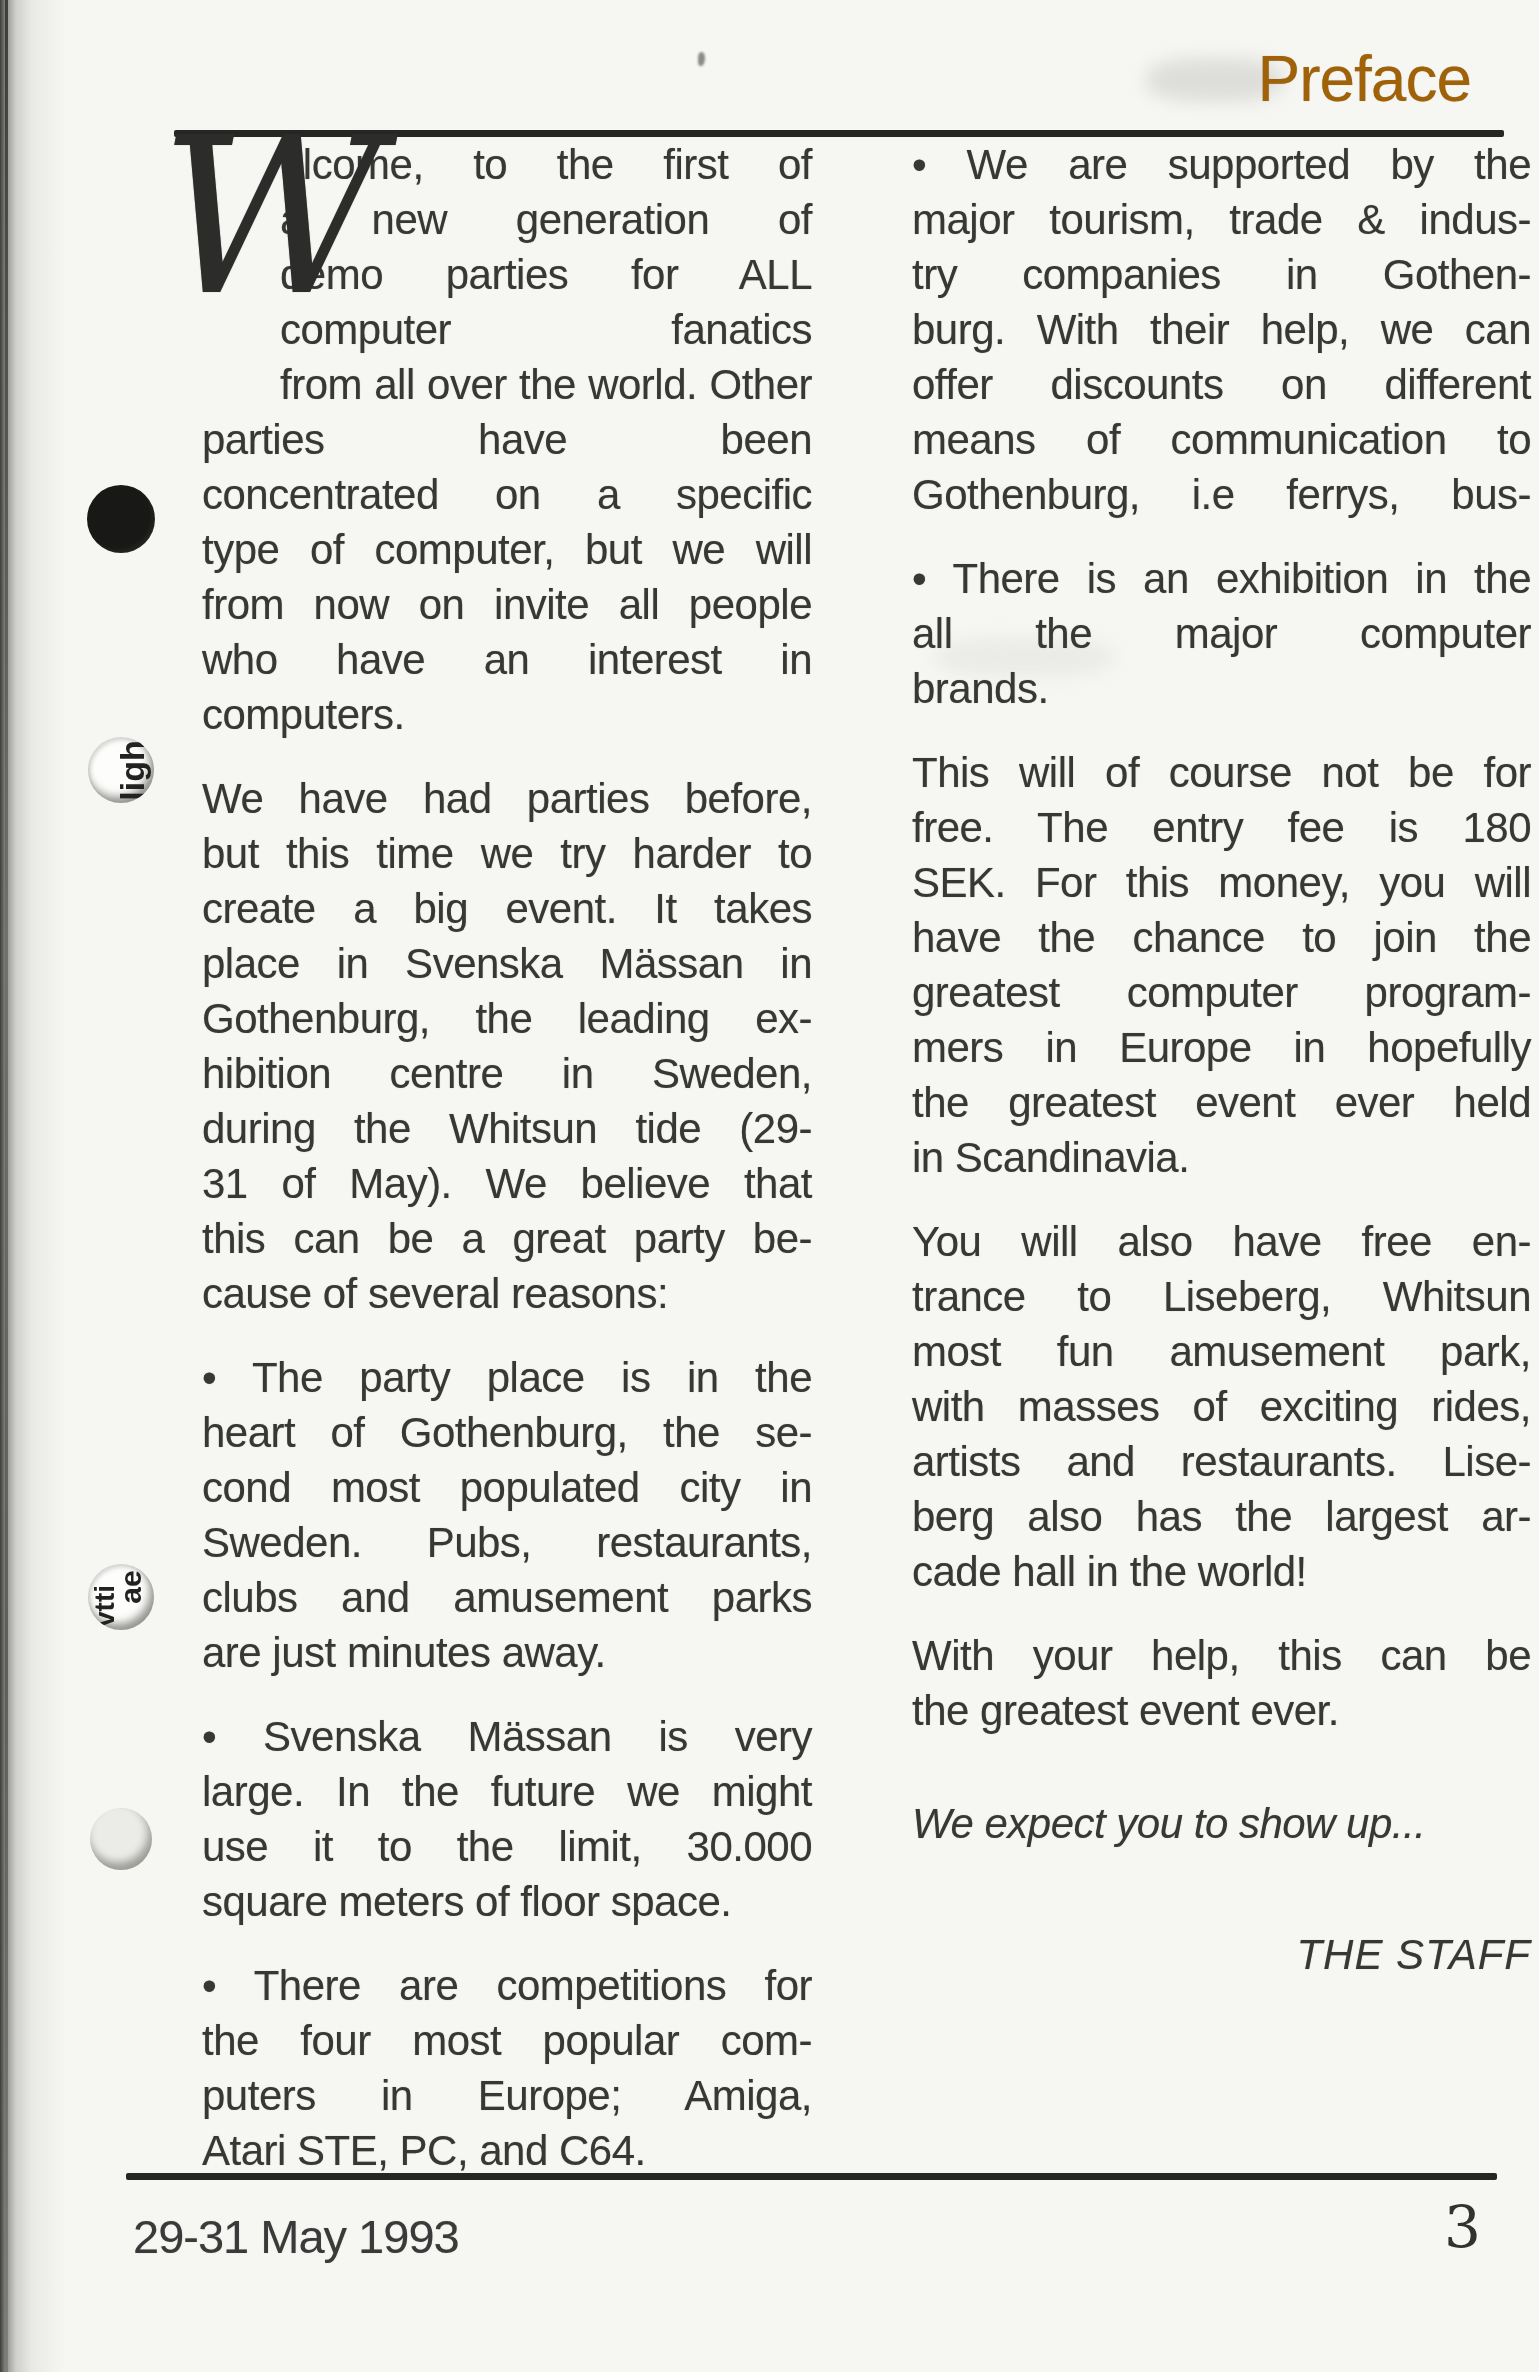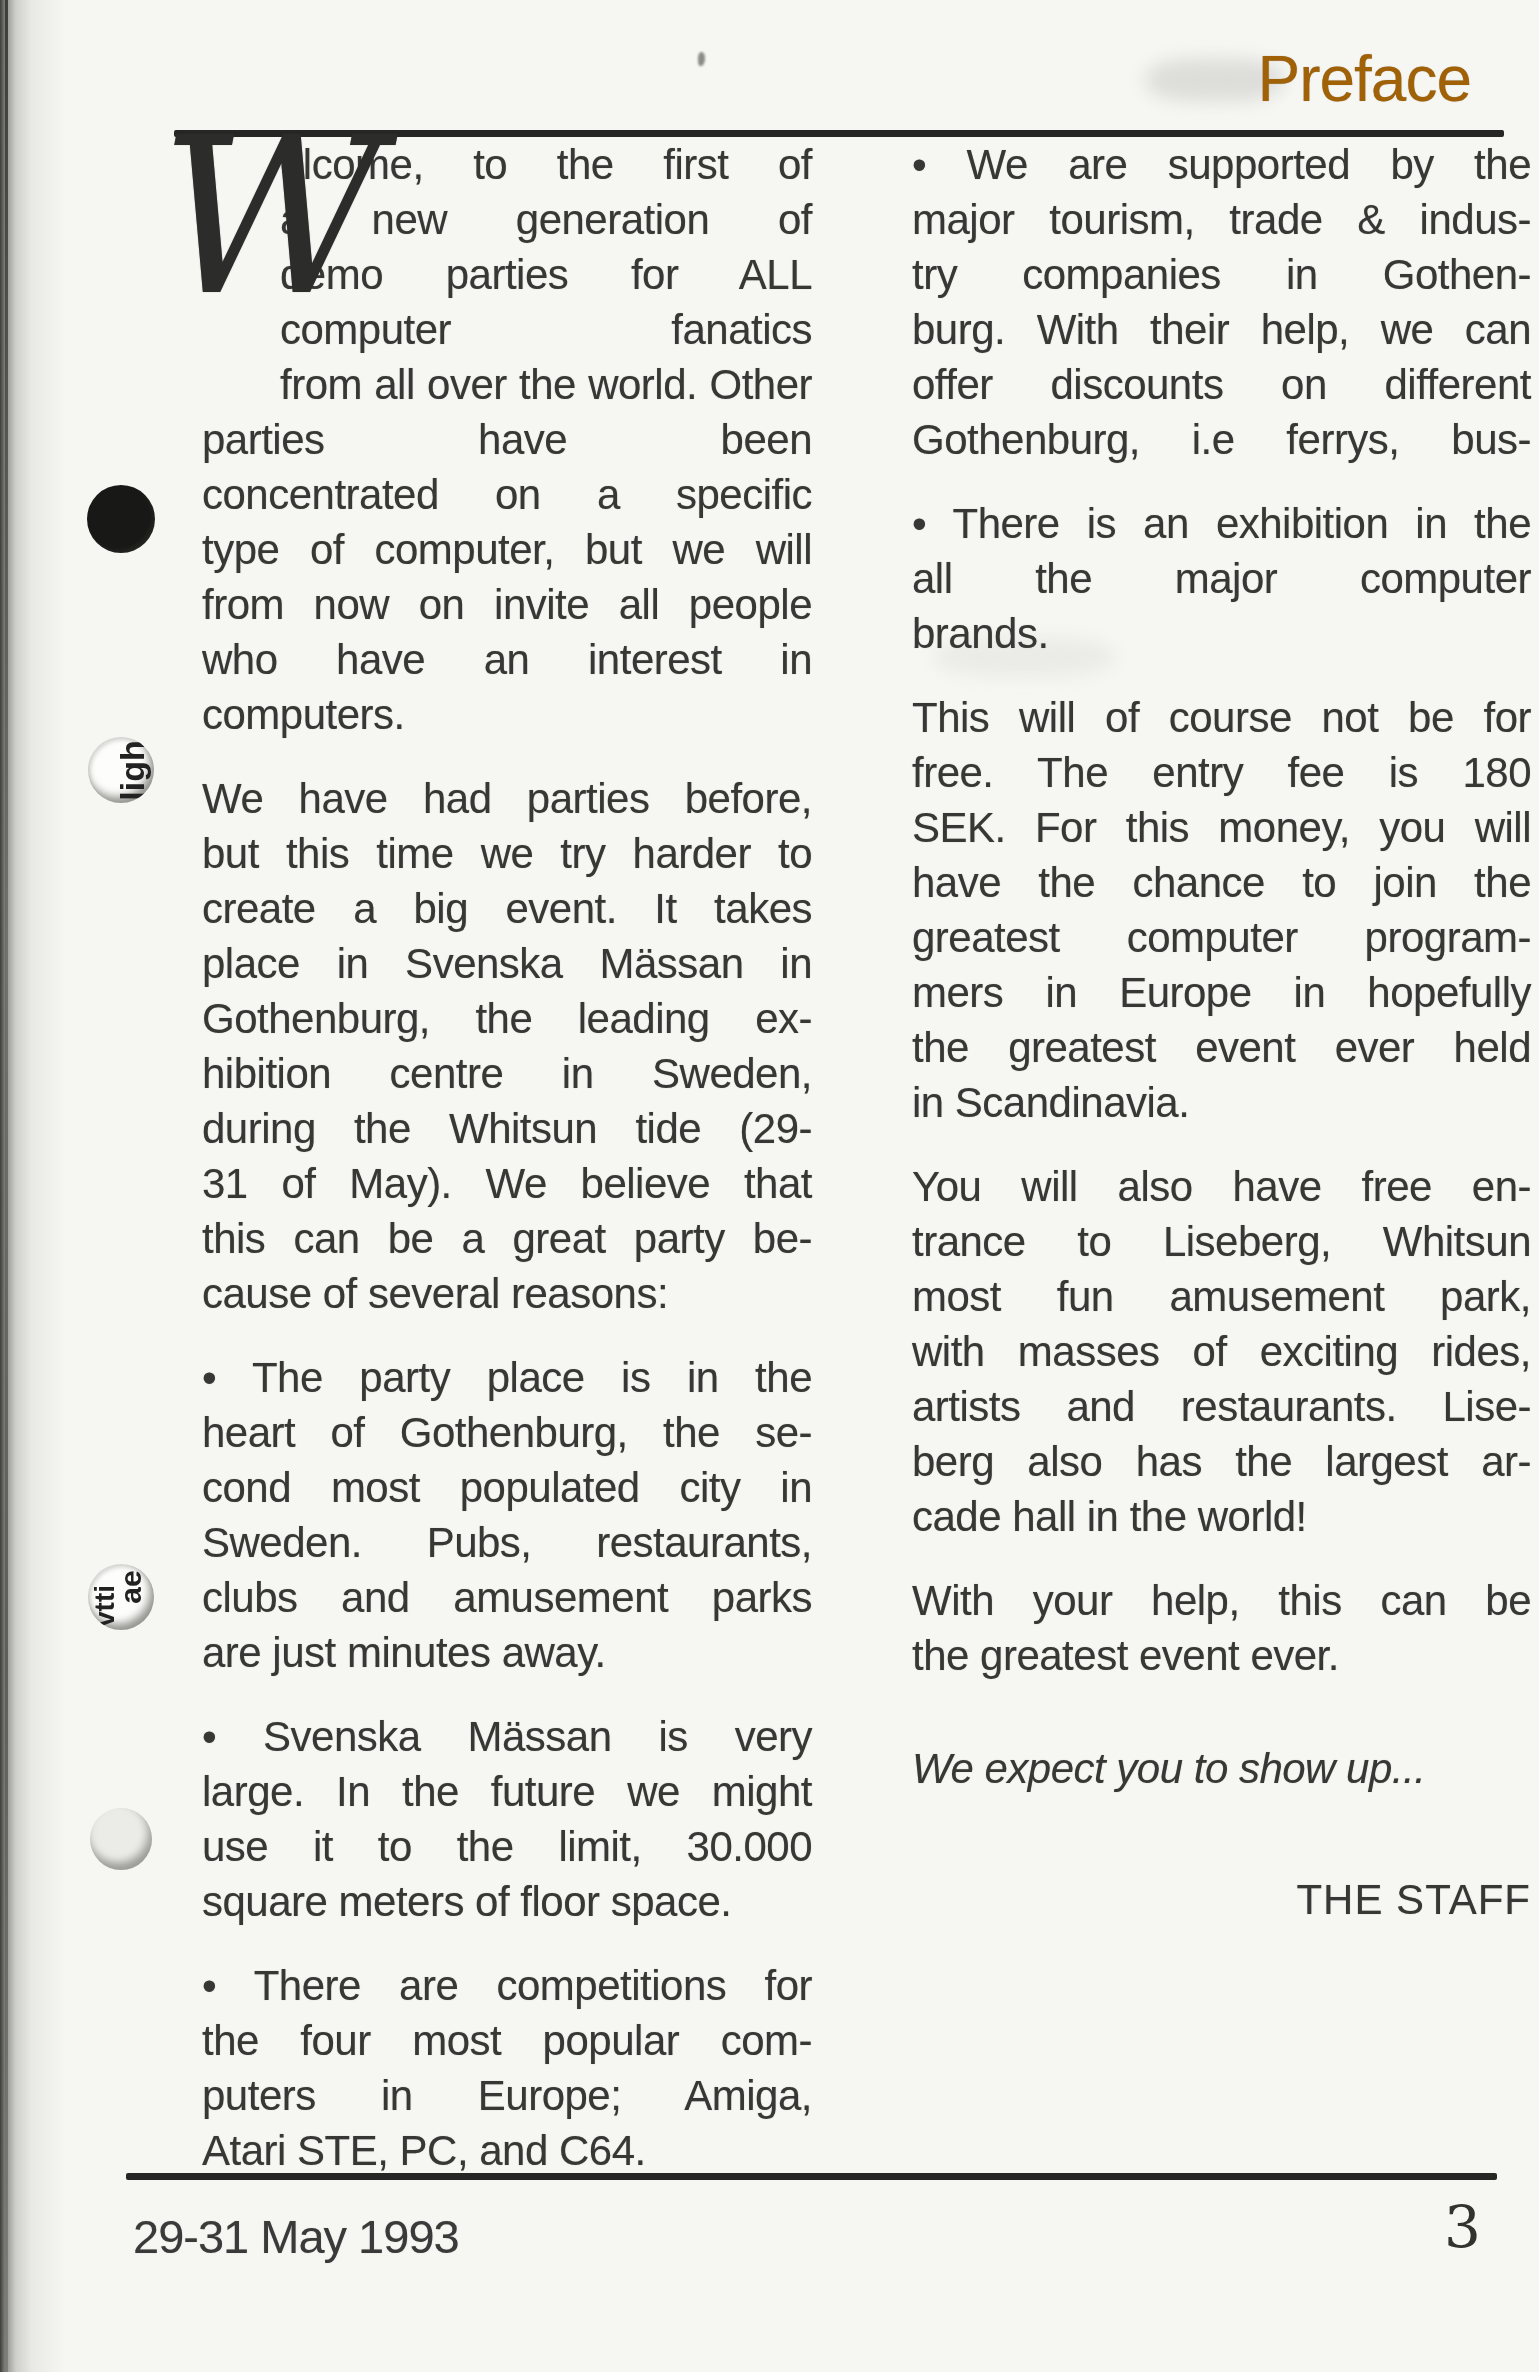--- a/index.html
+++ b/index.html
@@ -69,21 +69,21 @@
   .col-right{left:864px;width:619px;margin-left:48px;}
   .para{margin:0 0 29px 0;}
   .ln{
     font-size:42px;line-height:55px;letter-spacing:-0.5px;
     text-align:justify;text-align-last:justify;
     text-shadow:0 0 1px rgba(55,55,53,.4);
     white-space:normal;
   }
   .ln.last{text-align-last:left;}
   .para.italic .ln{font-style:italic;text-align-last:left;}
-  .para.right .ln{text-align:left;text-align-last:right;letter-spacing:1px;}
+  .para.right .ln{text-align:left;text-align-last:right;letter-spacing:1px;font-style:italic;}
   
   .col-right .para:nth-child(6){margin-top:58px;}
   .col-right .para:nth-child(7){margin-top:76px;}
   
   .dropcap{
     float:left;width:78px;height:221px;position:relative;
   }
   .dropcap span{
     position:absolute;left:-42px;top:-28px;
     font-family:"DejaVu Serif",serif;font-style:italic;
@@ -167,20 +167,21 @@
       <div class="ln last">Atari STE, PC, and C64.</div>
     </div>
   </div>
 <div class="col col-right" id="col-right">
     <div class="para">
       <div class="ln">• We are supported by the</div>
       <div class="ln">major tourism, trade &amp; indus-</div>
       <div class="ln">try companies in Gothen-</div>
       <div class="ln">burg. With their help, we can</div>
       <div class="ln">offer discounts on different</div>
+      <div class="ln">means of communication to</div>
       <div class="ln">Gothenburg, i.e ferrys, bus-</div>
     </div>
     <div class="para">
       <div class="ln">• There is an exhibition in the</div>
       <div class="ln">all the major computer</div>
       <div class="ln last">brands.</div>
     </div>
     <div class="para">
       <div class="ln">This will of course not be for</div>
       <div class="ln">free. The entry fee is 180</div>

